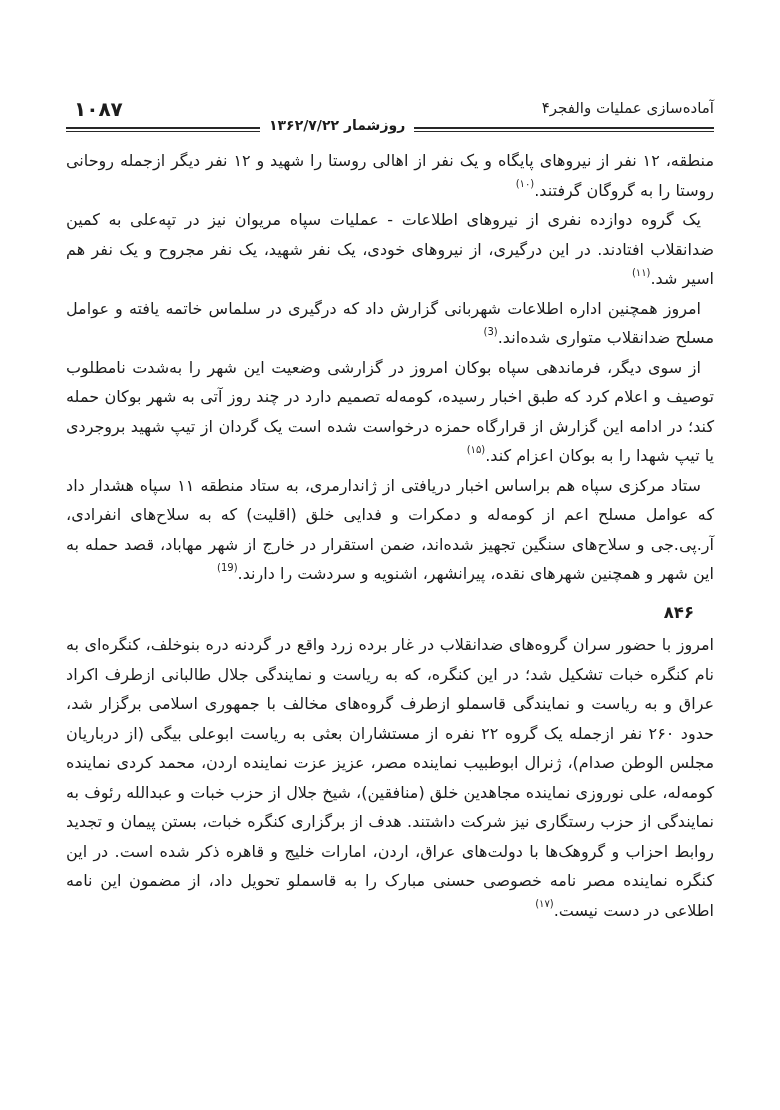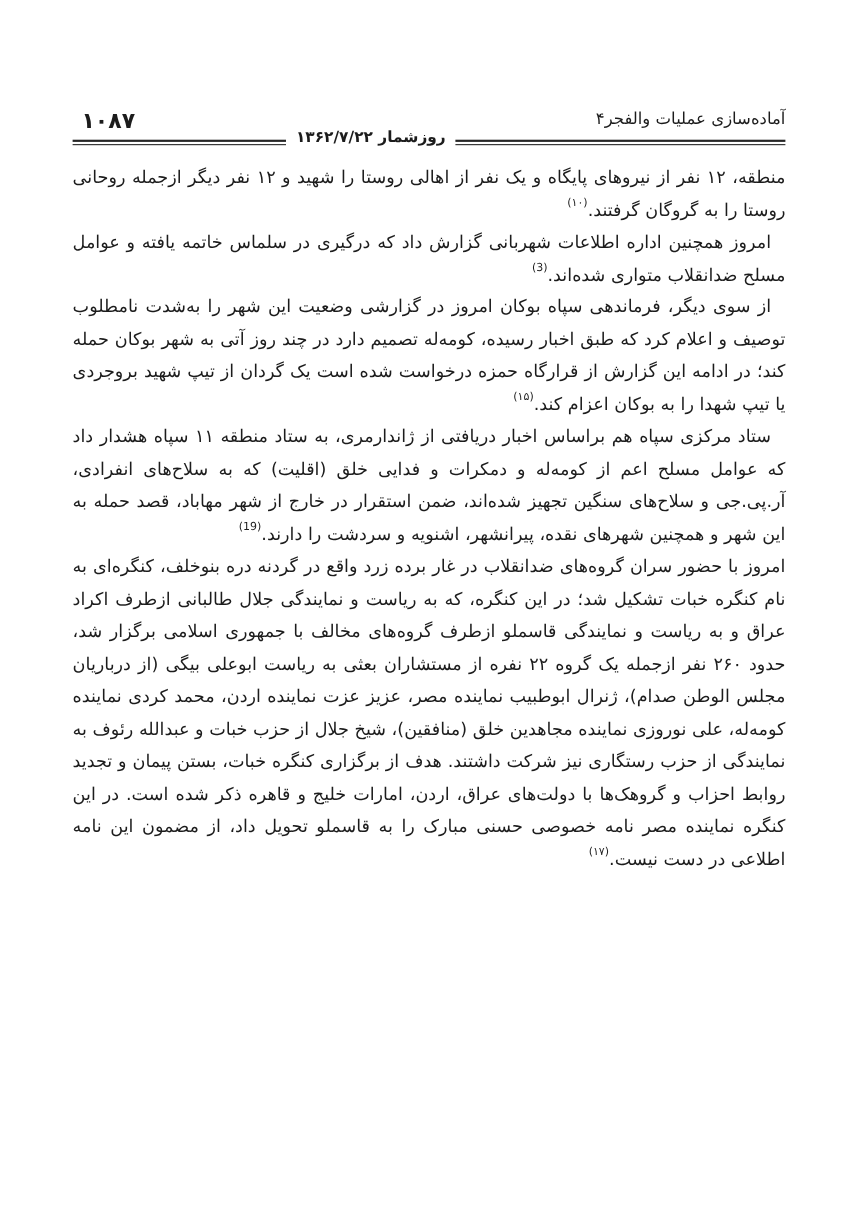--- a/index.html
+++ b/index.html
@@ -108,19 +108,21 @@
     <div class="header-page-num">۱۰۸۷</div>
     <div class="header-rule">
       <div class="dline rule-left"></div>
       <div class="rule-date">روزشمار ۱۳۶۲/۷/۲۲</div>
       <div class="dline rule-right"></div>
     </div>
   </div>
 
   <div class="body-text">
       <p class="para">منطقه، ۱۲ نفر از نیروهای پایگاه و یک نفر از اهالی روستا را شهید و ۱۲ نفر دیگر ازجمله روحانی روستا را به گروگان گرفتند.<sup class="fn">(۱۰)</sup></p>
+      <p class="para indent">یک گروه دوازده نفری از نیروهای اطلاعات - عملیات سپاه مریوان نیز در تپه‌علی به کمین ضدانقلاب افتادند. در این درگیری، از نیروهای خودی، یک نفر شهید، یک نفر مجروح و یک نفر هم اسیر شد.<sup class="fn">(۱۱)</sup></p>
       <p class="para indent">امروز همچنین اداره اطلاعات شهربانی گزارش داد که درگیری در سلماس خاتمه یافته و عوامل مسلح ضدانقلاب متواری شده‌اند.<sup class="fn">(3)</sup></p>
       <p class="para indent">از سوی دیگر، فرماندهی سپاه بوکان امروز در گزارشی وضعیت این شهر را به‌شدت نامطلوب توصیف و اعلام کرد که طبق اخبار رسیده، کومه‌له تصمیم دارد در چند روز آتی به شهر بوکان حمله کند؛ در ادامه این گزارش از قرارگاه حمزه درخواست شده است یک گردان از تیپ شهید بروجردی یا تیپ شهدا را به بوکان اعزام کند.<sup class="fn">(۱۵)</sup></p>
       <p class="para indent">ستاد مرکزی سپاه هم براساس اخبار دریافتی از ژاندارمری، به ستاد منطقه ۱۱ سپاه هشدار داد که عوامل مسلح اعم از کومه‌له و دمکرات و فدایی خلق (اقلیت) که به سلاح‌های انفرادی، آر.پی.جی و سلاح‌های سنگین تجهیز شده‌اند، ضمن استقرار در خارج از شهر مهاباد، قصد حمله به این شهر و همچنین شهرهای نقده، پیرانشهر، اشنویه و سردشت را دارند.<sup class="fn">(19)</sup></p>
+      <p class="section-number">۸۴۶</p>
       <p class="para">امروز با حضور سران گروه‌های ضدانقلاب در غار برده زرد واقع در گردنه دره بنوخلف، کنگره‌ای به نام کنگره خبات تشکیل شد؛ در این کنگره، که به ریاست و نمایندگی جلال طالبانی ازطرف اکراد عراق و به ریاست و نمایندگی قاسملو ازطرف گروه‌های مخالف با جمهوری اسلامی برگزار شد، حدود ۲۶۰ نفر ازجمله یک گروه ۲۲ نفره از مستشاران بعثی به ریاست ابوعلی بیگی (از درباریان مجلس الوطن صدام)، ژنرال ابوطبیب نماینده مصر، عزیز عزت نماینده اردن، محمد کردی نماینده کومه‌له، علی نوروزی نماینده مجاهدین خلق (منافقین)، شیخ جلال از حزب خبات و عبدالله رئوف به نمایندگی از حزب رستگاری نیز شرکت داشتند. هدف از برگزاری کنگره خبات، بستن پیمان و تجدید روابط احزاب و گروهک‌ها با دولت‌های عراق، اردن، امارات خلیج و قاهره ذکر شده است. در این کنگره نماینده مصر نامه خصوصی حسنی مبارک را به قاسملو تحویل داد، از مضمون این نامه اطلاعی در دست نیست.<sup class="fn">(۱۷)</sup></p>
     </div>
 
 </div>
 
 </body></html>

